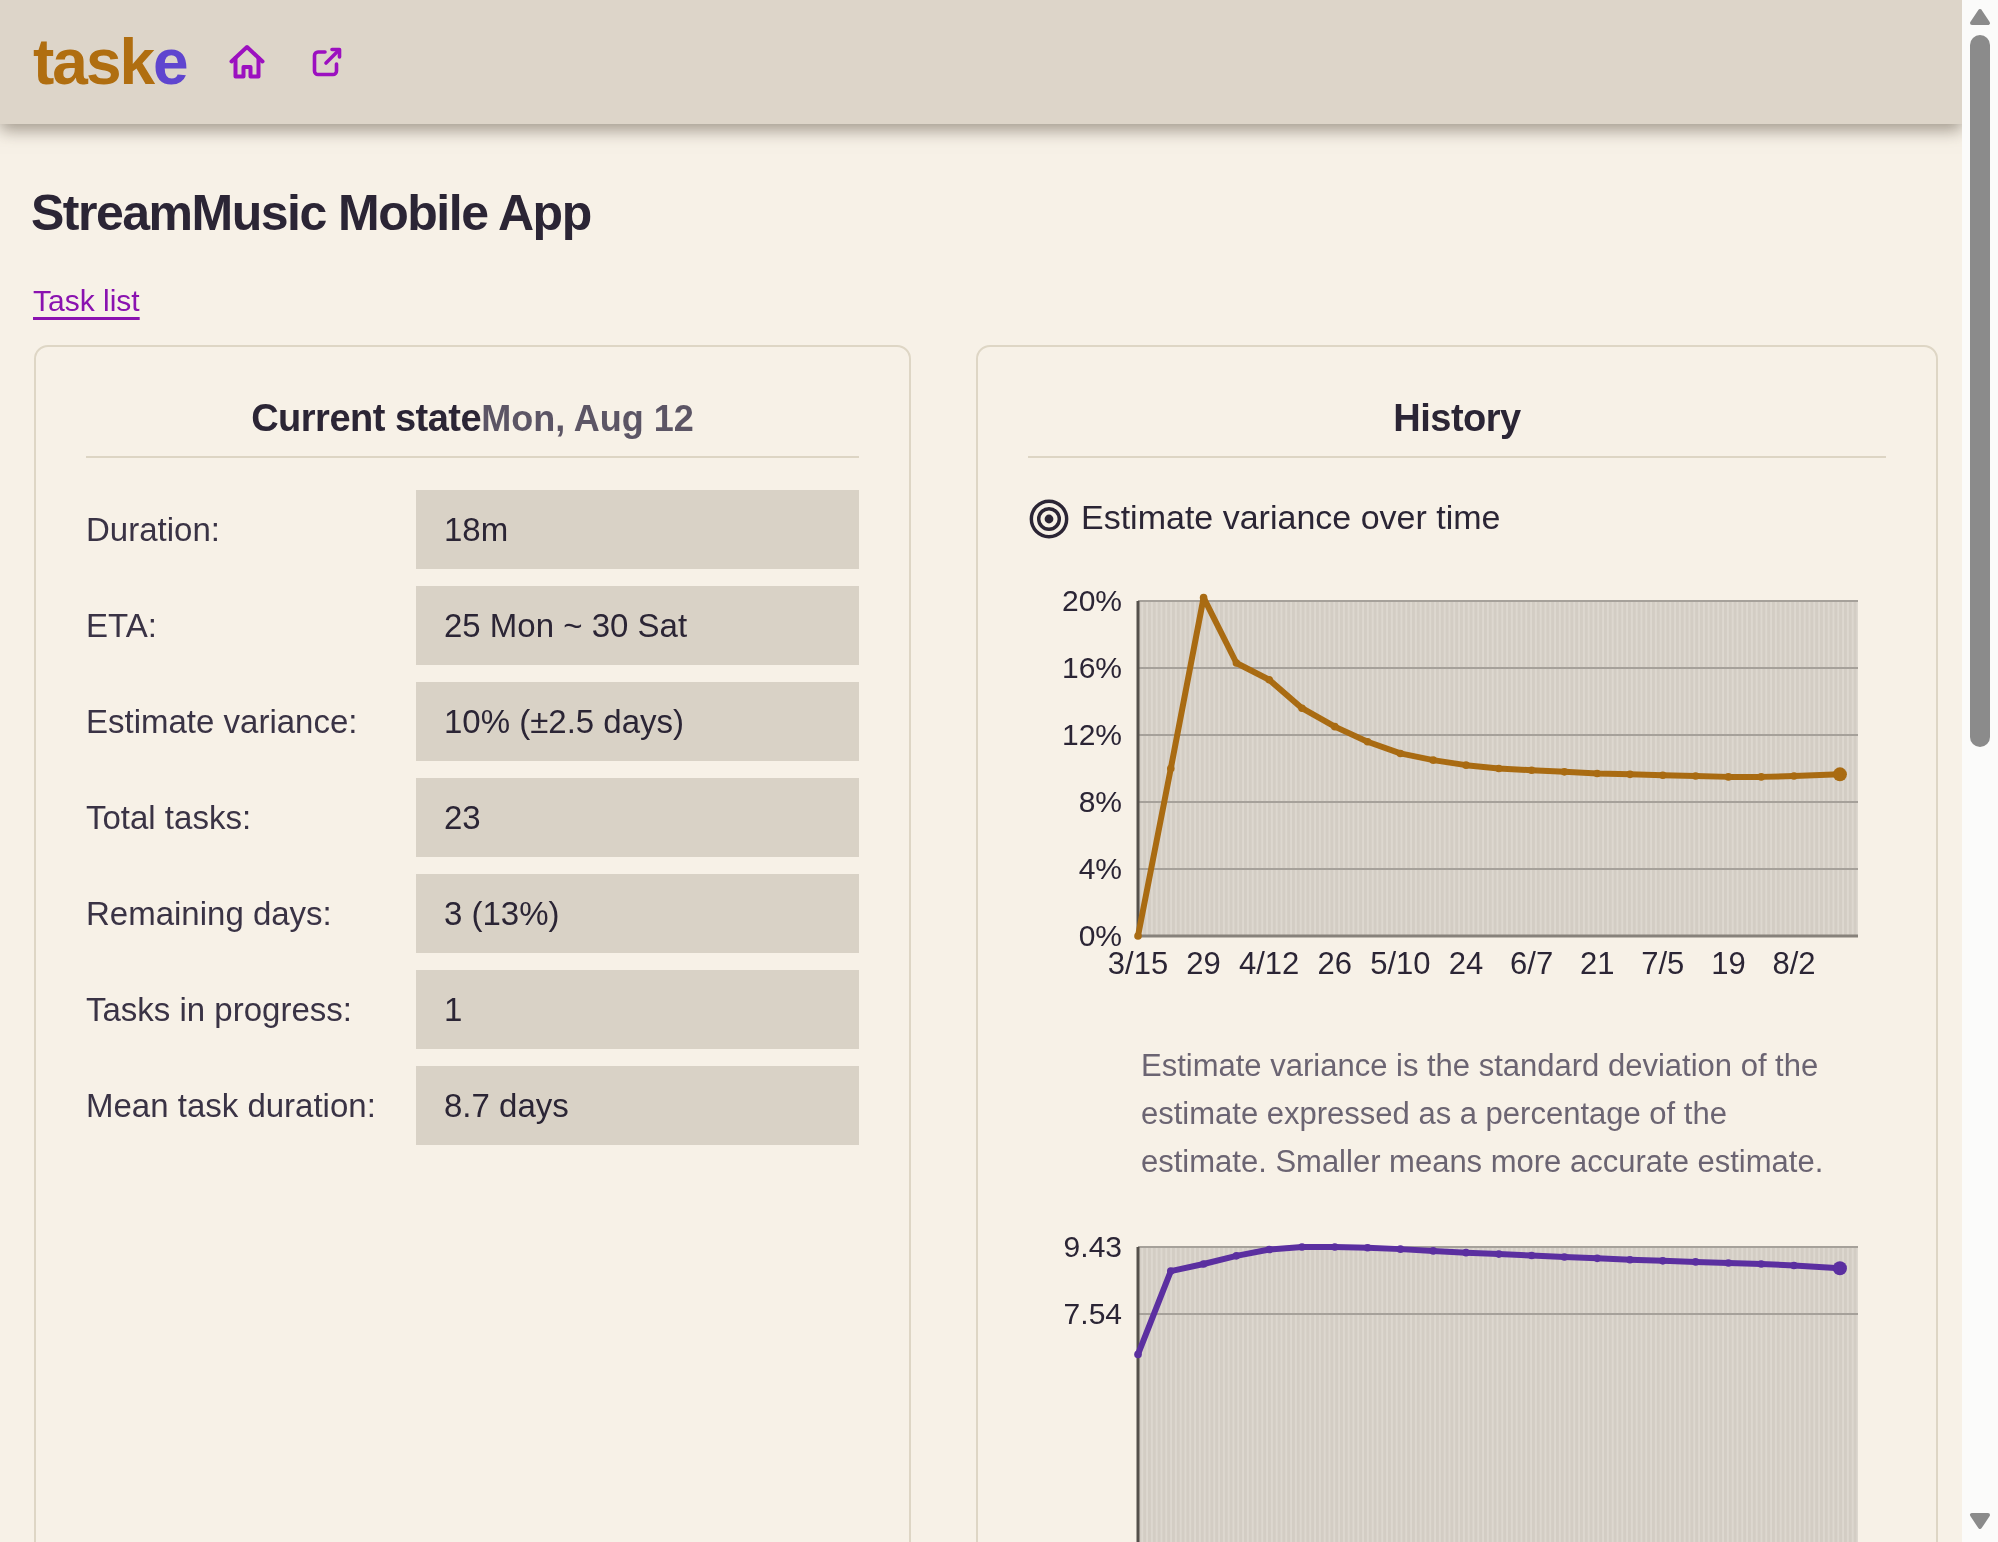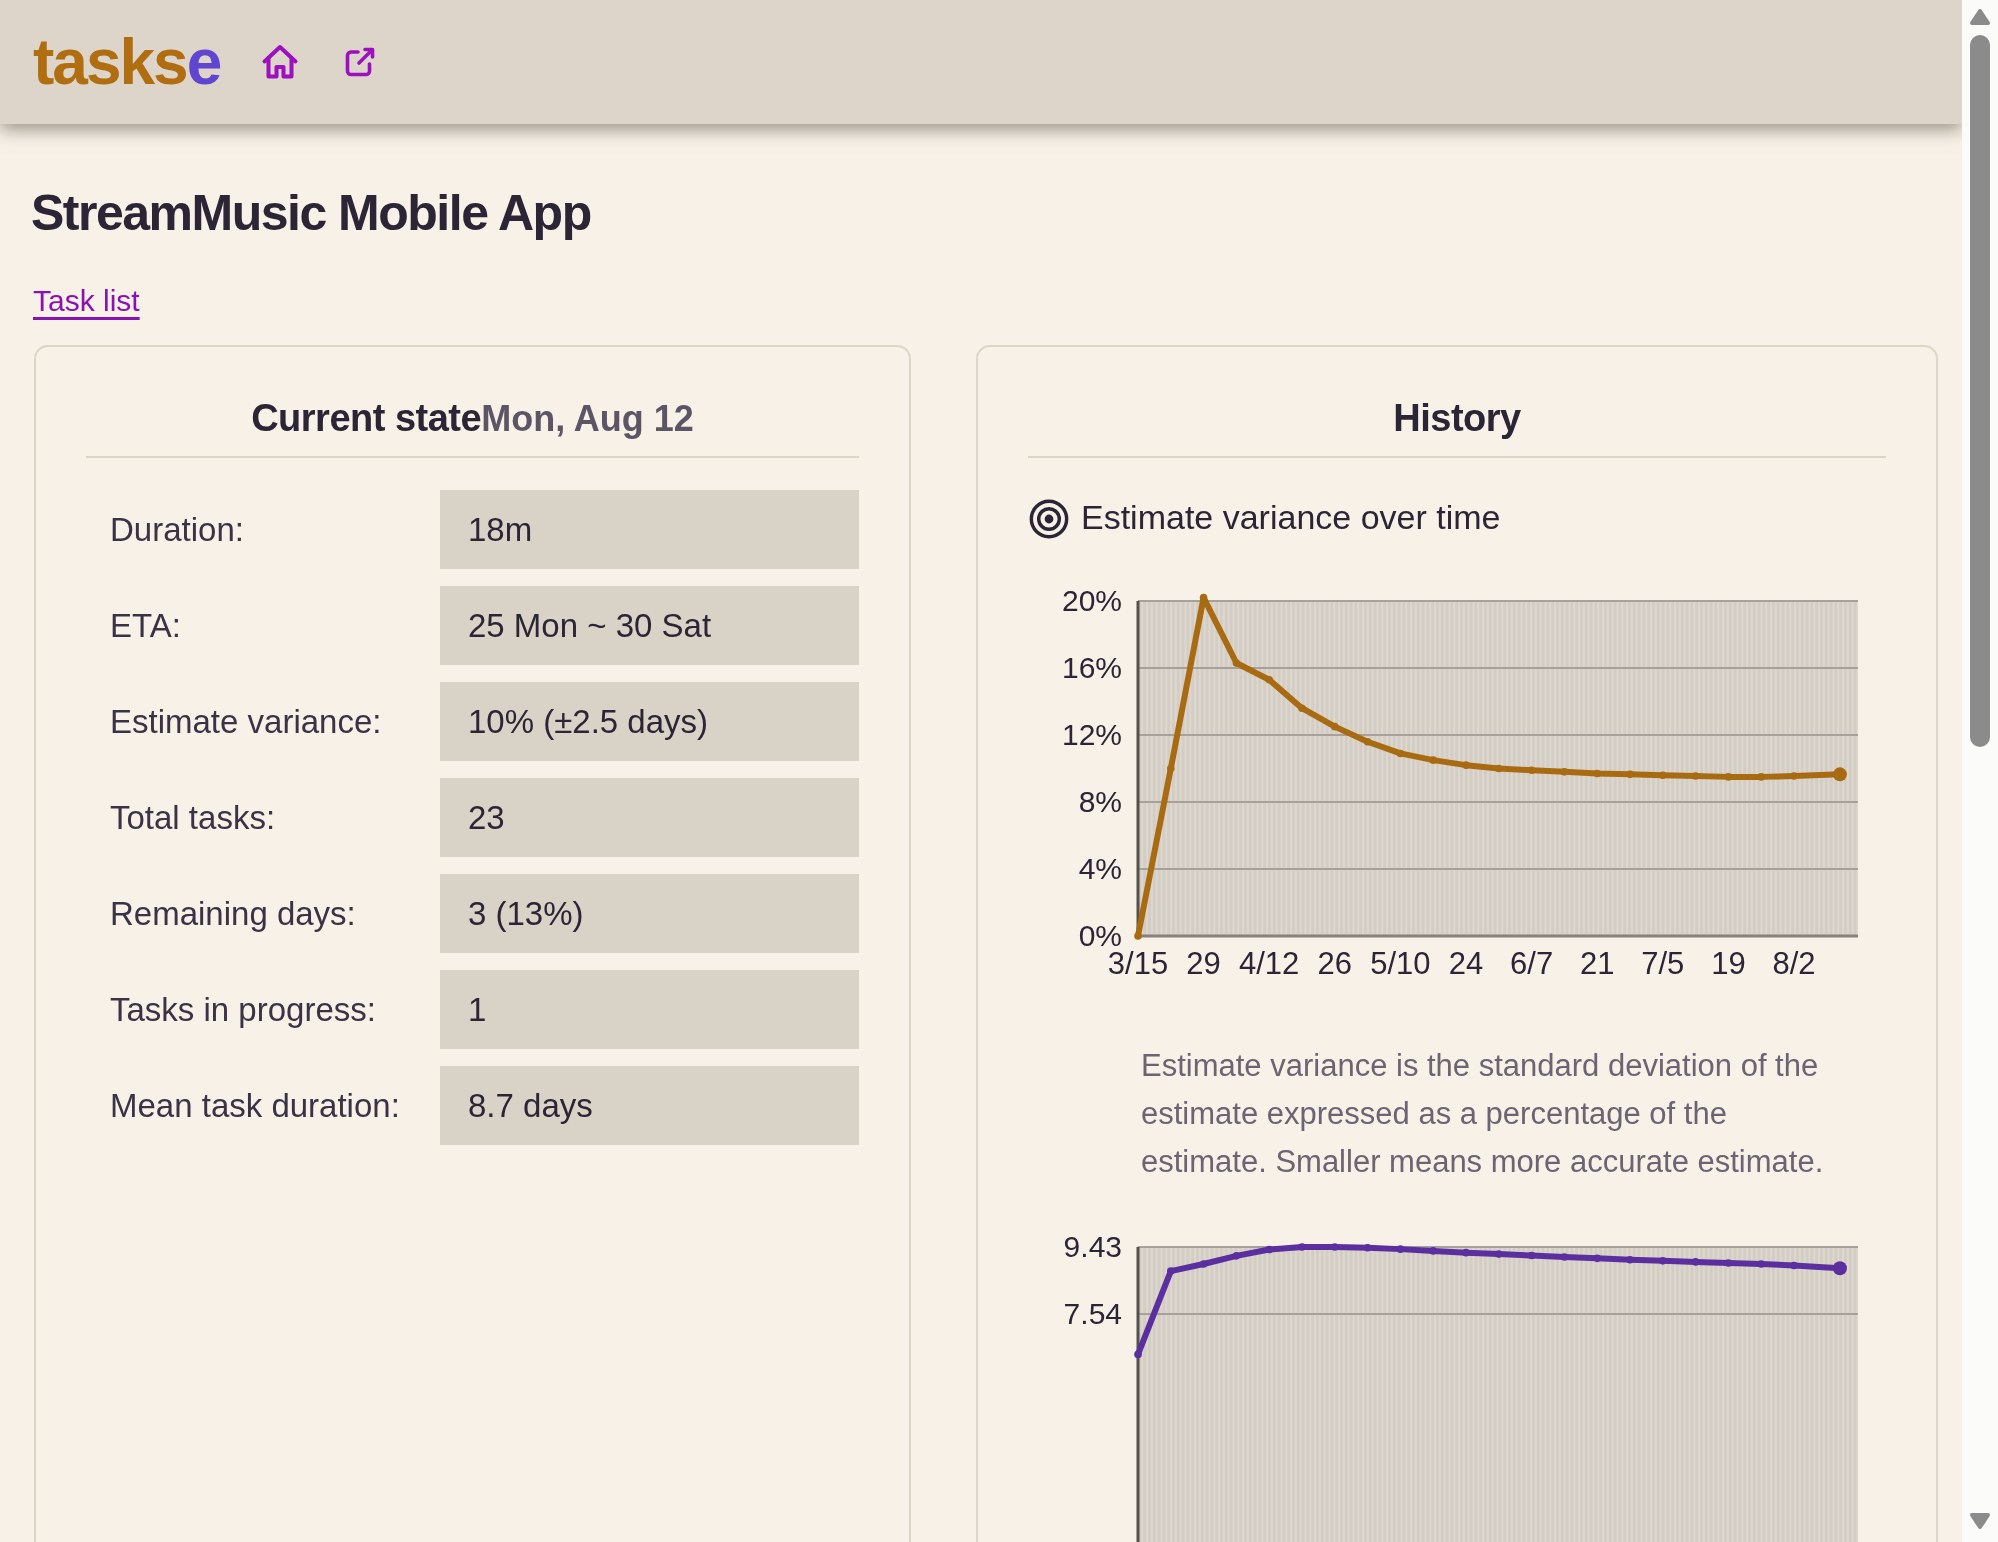--- a/index.html
+++ b/index.html
@@ -38,21 +38,21 @@
     height:1320px;overflow:hidden;
   }
   .card.current{width:877px;}
   .card.history{width:962px;}
   .card-head{display:flex;justify-content:center;align-items:baseline;margin:50px 50px 0;}
   .card-head h2{margin:0;font-size:38px;font-weight:bold;letter-spacing:-.5px;color:var(--text-dark);}
   .card-date{font-size:36px;font-weight:bold;color:var(--date-text);}
   .divider{height:2px;background:var(--divider);margin:16px 50px 0;}
   .fields{margin:32px 50px 0;}
   .field-row{display:flex;align-items:center;height:79px;margin-bottom:17px;}
-  .field-label{width:330px;font-size:33px;color:var(--label-text);margin-left:24px;}
+  .field-label{width:330px;font-size:33px;color:var(--label-text);}
   .field-value{
     flex:1;height:79px;background:var(--box-bg);
     display:flex;align-items:center;padding-left:28px;
     font-size:33px;color:var(--text-dark);
   }
   .section-title{display:flex;align-items:flex-start;gap:11px;margin:40px 50px 0;font-size:34px;color:var(--text-dark);}
   .section-title svg{flex:0 0 auto;display:block;}
   svg.chart{display:block;margin-left:50px;}
   #chart1{margin-top:30px;}
   #chart2{margin-top:30px;}
@@ -61,21 +61,21 @@
   .scrollbar{position:absolute;right:0;top:0;width:36px;height:1542px;background:var(--sb-track);z-index:10;}
   .sb-thumb{position:absolute;left:8px;top:35px;width:20px;height:712px;border-radius:10px;background:var(--sb-thumb);cursor:pointer;}
   .sb-arrow{position:absolute;left:7px;width:22px;height:18px;cursor:pointer;}
   .sb-arrow.up{top:8px;}
   .sb-arrow.down{bottom:12px;}
 </style>
 </head>
 <body>
 
 <header class="topbar">
-  <div class="logo"><span>tasks</span><span class="accent">e</span></div>
+  <div class="logo"><span>task</span><span class="accent">e</span></div>
   <span class="hicon">
     <svg width="44" height="44" viewBox="0 0 44 44" fill="none" stroke="#9c10c0" stroke-width="4" stroke-linecap="round" stroke-linejoin="round">
       <path d="M6.5 21.5 L22 7 L37.5 21.5"></path>
       <path d="M10.5 18 V36.5 H18.5 V27 H25.5 V36.5 H33.5 V18"></path>
     </svg>
   </span>
   <span class="hicon">
     <svg width="40" height="40" viewBox="0 0 40 40" fill="none" stroke="#9c10c0" stroke-width="3.6" stroke-linecap="round" stroke-linejoin="round">
       <path d="M18 10 H11 a3.5 3.5 0 0 0 -3.5 3.5 V29 a3.5 3.5 0 0 0 3.5 3.5 H26 a3.5 3.5 0 0 0 3.5 -3.5 V22"></path>
       <path d="M25 7.5 H32.5 V15"></path>

